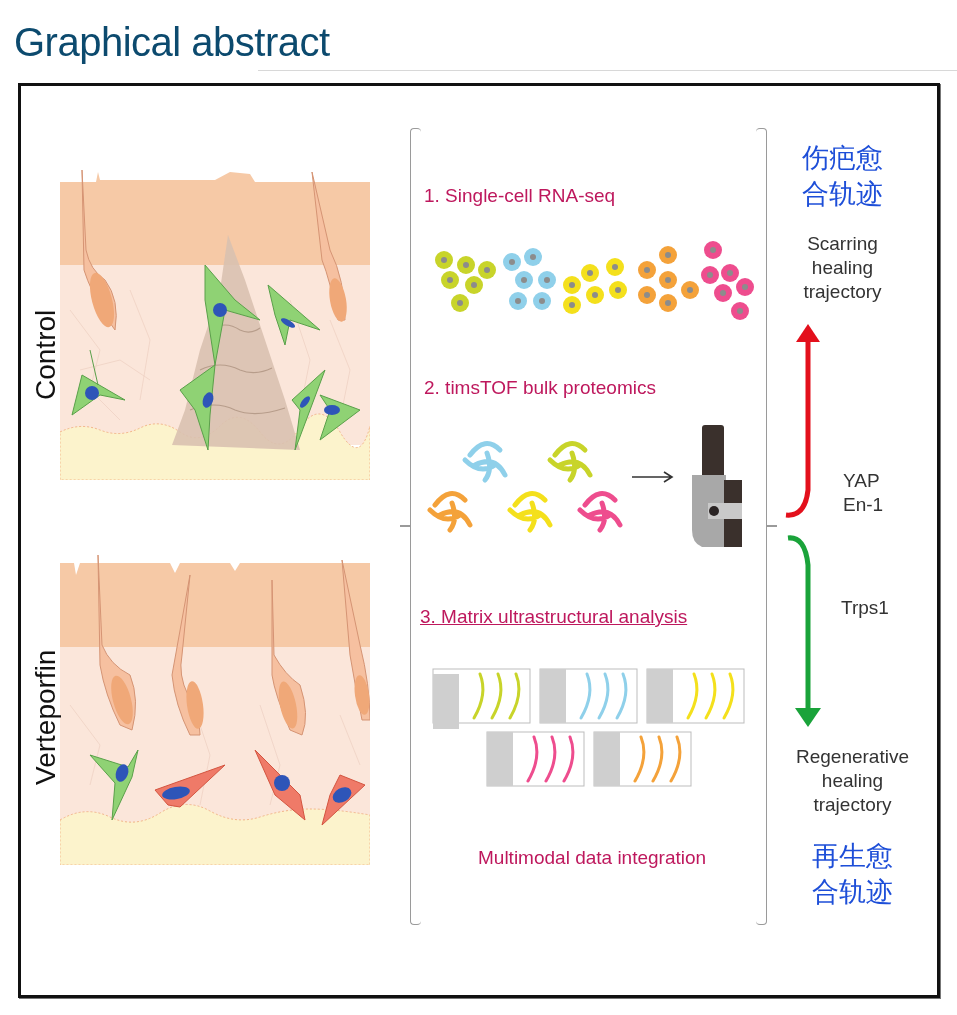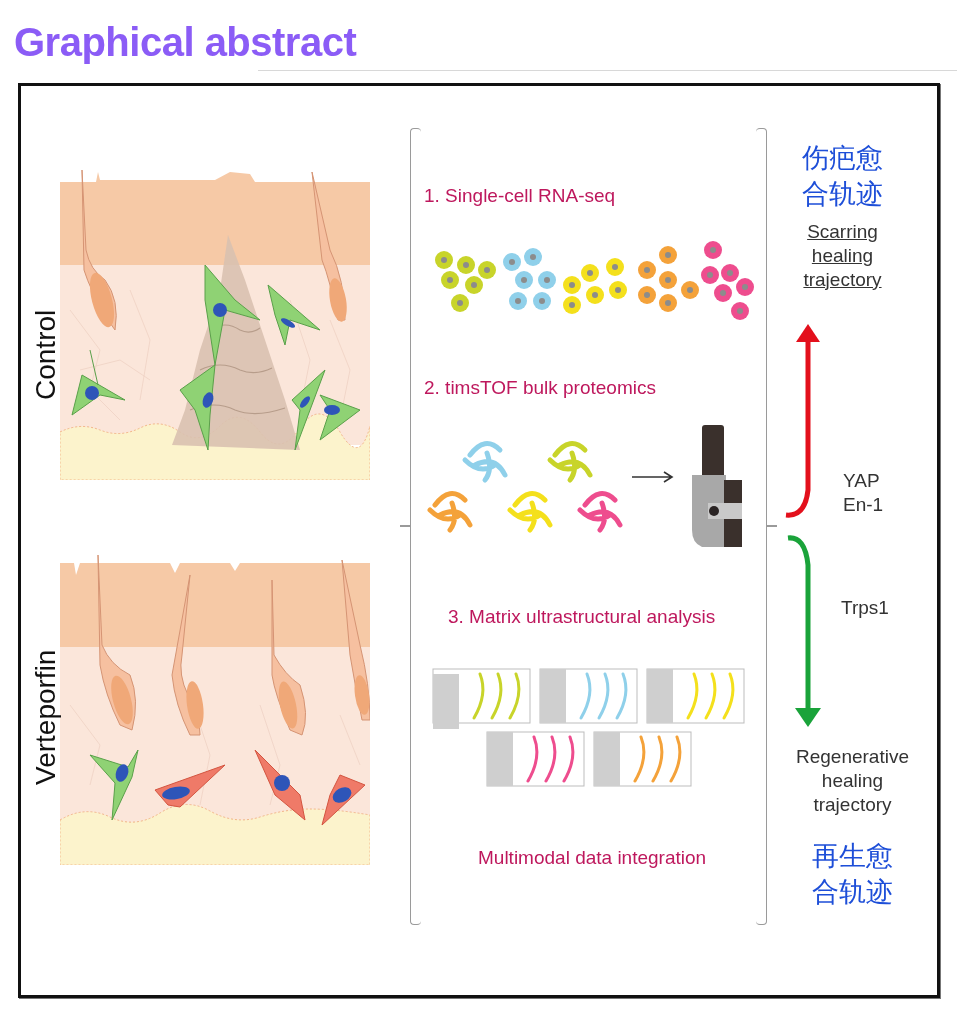--- a/index.html
+++ b/index.html
@@ -1,17 +1,17 @@
 <!DOCTYPE html>
 <html><head>
 <meta charset="utf-8">
 <style>
   html, body { margin:0; padding:0; background:#ffffff; }
   body { width:957px; height:1015px; position:relative; overflow:hidden; font-family:"Liberation Sans", sans-serif; color:#111; }
-  .title { position:absolute; left:14px; top:20px; font-size:40px; font-weight:bold; letter-spacing:-0.5px; color:#8b5cf6; }
+  .title { position:absolute; left:14px; top:20px; font-size:40px; font-weight:normal; letter-spacing:-0.5px; color:#0c4a6e; }
   .title-rule { position:absolute; left:258px; right:0; top:70px; height:1px; background:#d8d8d8; }
   .frame { position:absolute; left:18px; top:83px; width:922px; height:915px; border:3px solid #111; box-sizing:border-box; box-shadow:1px 1px 0 #777; }
   .panel { position:absolute; }
   .side-label { position:absolute; font-size:28px; color:#111; transform:rotate(-90deg); transform-origin:left top; white-space:nowrap; }
   .bracket { position:absolute; border:1.5px solid #9a9a9a; border-radius:4px; }
   .bracket-l { border-right:none; width:10px; }
   .bracket-r { border-left:none; width:10px; }
   .bracket-tick { position:absolute; width:10px; height:1.5px; background:#9a9a9a; }
   .step-label { position:absolute; font-size:19px; color:#be185d; white-space:nowrap; }
   .outcome { position:absolute; text-align:center; font-size:19px; line-height:24px; color:#333; }
@@ -239,21 +239,21 @@
 <div class="panel" style="left:688px;top:425px;width:58px;height:125px;">
   <svg width="58" height="125" viewBox="0 0 58 125">
     <rect x="14" y="0" width="22" height="55" rx="3" fill="#3a302c"></rect>
     <path d="M4,50 L38,50 L38,122 L14,122 Q4,118 4,105 Z" fill="#a8a8a8"></path>
     <rect x="36" y="55" width="18" height="67" fill="#3a302c"></rect>
     <rect x="20" y="78" width="34" height="16" fill="#c9c9c9"></rect>
     <circle cx="26" cy="86" r="5" fill="#2a2424"></circle>
   </svg>
 </div>
 
-<div class="step-label" style="left:448px;top:606px;">3. Matrix ultrastructural analysis</div>
+<div class="step-label" style="left:420px;top:606px;text-decoration:underline;">3. Matrix ultrastructural analysis</div>
 <div class="panel" style="left:432px;top:668px;width:320px;height:130px;">
   <svg width="320" height="130" viewBox="0 0 320 130" fill="none" stroke-linecap="round">
     <g stroke="#bdbdbd" stroke-width="1">
         <rect x="1" y="1" width="97" height="54" fill="#fff"></rect>
         <rect x="108" y="1" width="97" height="54" fill="#fff"></rect>
         <rect x="215" y="1" width="97" height="54" fill="#fff"></rect>
         <rect x="55" y="64" width="97" height="54" fill="#fff"></rect>
         <rect x="162" y="64" width="97" height="54" fill="#fff"></rect>
       </g>
     <g fill="#cfcfcf">
@@ -290,21 +290,21 @@
       </g>
   </svg>
 </div>
 
 <div class="step-label" style="left:454px;top:847px;margin-left:24px;">Multimodal data integration</div>
 
 <div class="zh" style="left:785px;top:140px;width:115px;">
   <div>伤疤愈</div>
   <div>合轨迹</div>
 </div>
-<div class="outcome" style="left:780px;top:220px;width:125px;text-decoration:underline;">
+<div class="outcome" style="left:780px;top:232px;width:125px;">
   <div>Scarring</div>
   <div>healing</div>
   <div>trajectory</div>
 </div>
 
 <div class="panel" style="left:780px;top:320px;width:60px;height:410px;">
   <svg width="60" height="410" viewBox="0 0 60 410" fill="none">
     <path d="M6,195 Q25,197 28,170 L28,20" stroke="#e3101c" stroke-width="5"></path>
     <path d="M16,22 L28,4 L40,22 Z" fill="#e3101c"></path>
     <path d="M8,218 Q25,216 28,245 L28,390" stroke="#1aa33a" stroke-width="5"></path>

